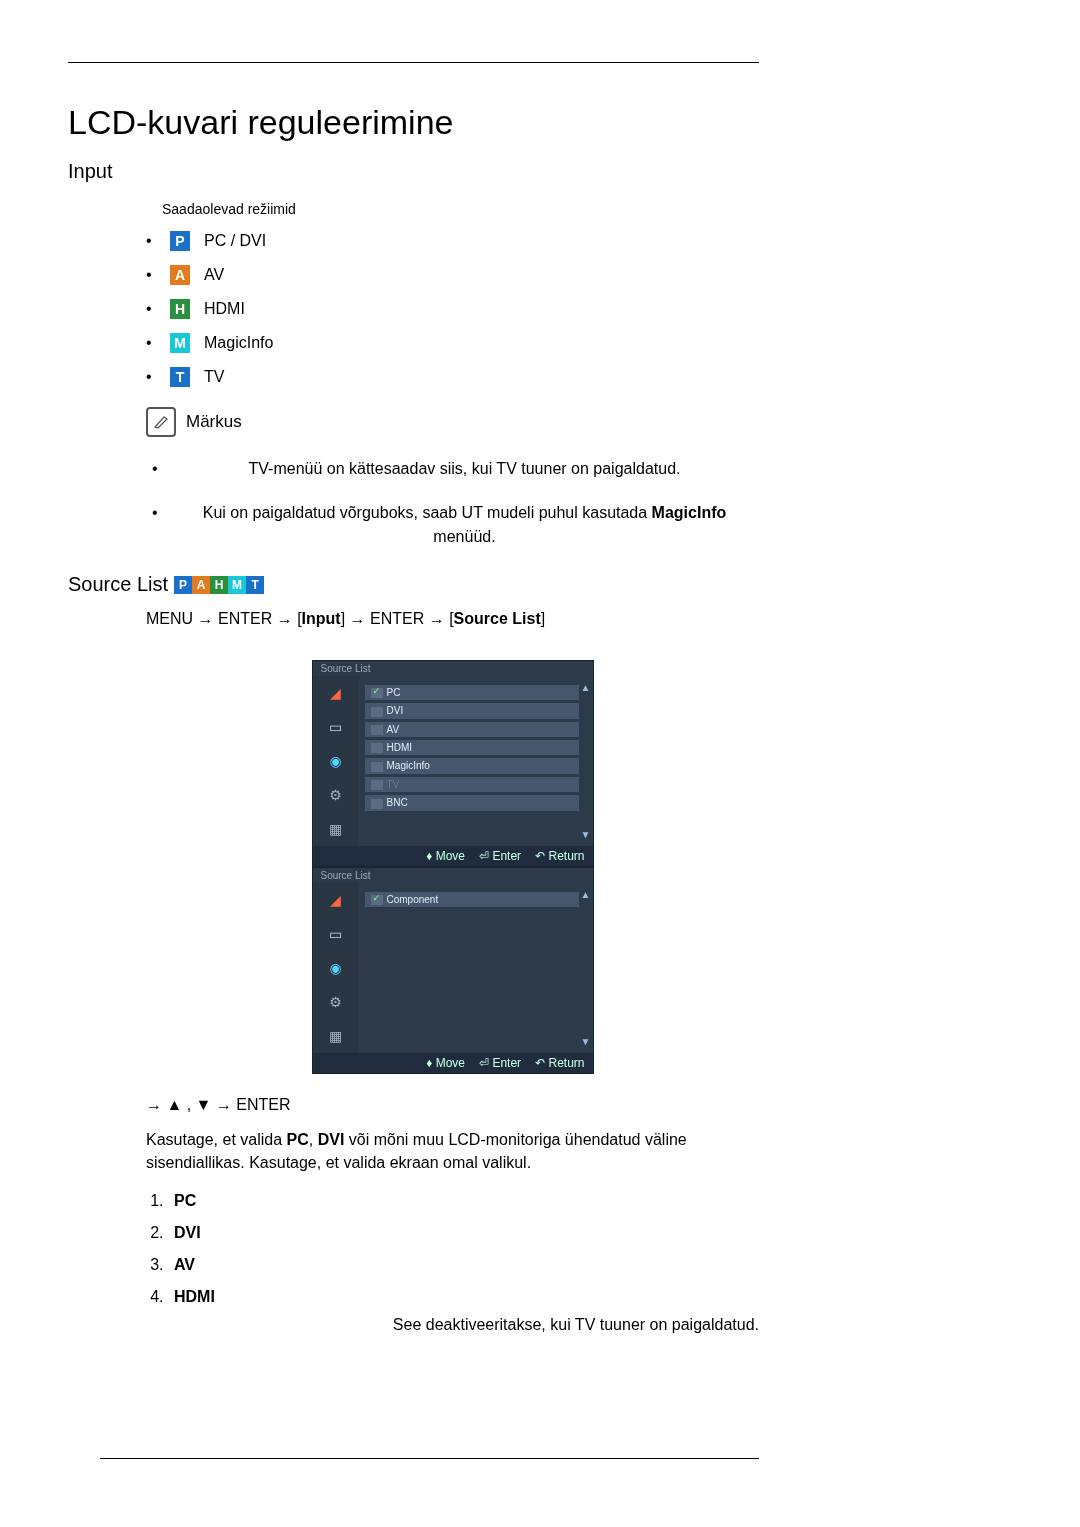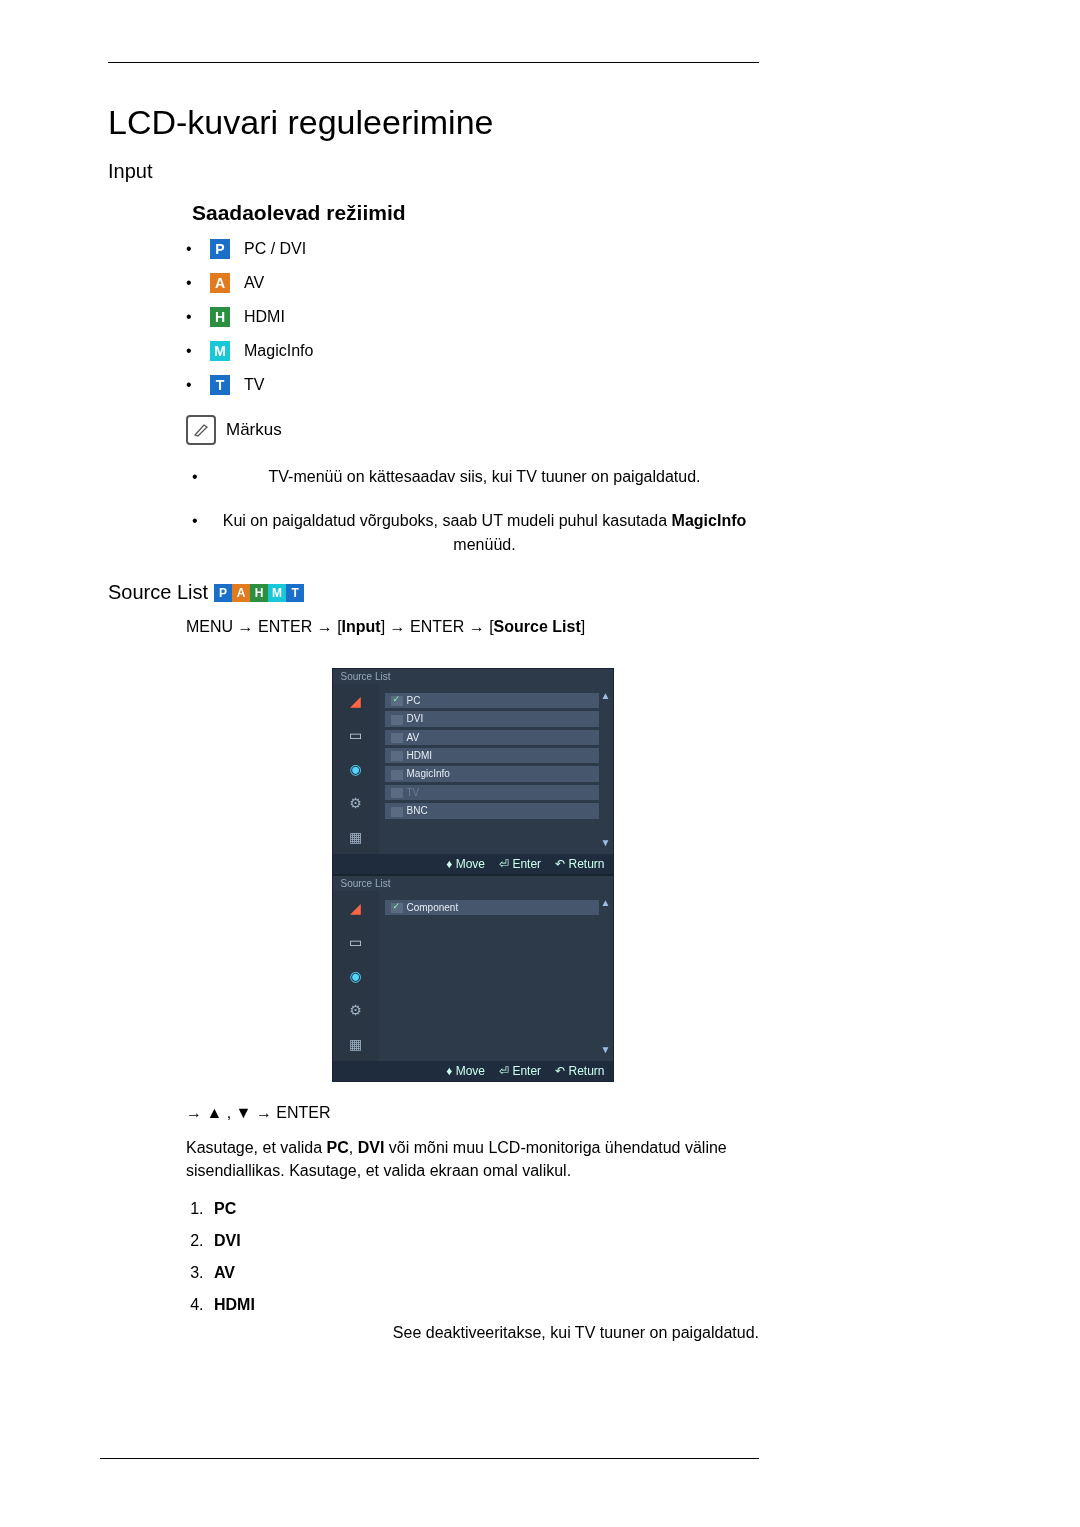--- a/index.html
+++ b/index.html
@@ -6,21 +6,21 @@
     margin: 0;
     padding: 0;
     background: #fff;
     font-family: Arial, Helvetica, sans-serif;
     font-size: 16px;
     color: #000;
   }
   .page {
     width: 859px;
     min-height: 1527px;
-    padding: 62px 100px 40px 108px;
+    padding: 62px 100px 40px 68px;
     box-sizing: border-box;
     position: relative;
   }
   .hr-top {
     border: none;
     border-top: 1.5px solid #000;
     margin: 0 0 40px 0;
   }
   .hr-bottom {
     border: none;
@@ -37,23 +37,23 @@
   }
   .section-label {
     font-size: 20px;
     margin: 0 0 18px 0;
     font-weight: 400;
   }
   .content-indent {
     margin-left: 78px;
   }
   .subheading {
-    font-size: 21px;
-    font-weight: 700;
-    margin: 10px 0 14px 6px;
+    font-size: 14px;
+    font-weight: 400;
+    margin: 10px 0 14px 16px;
   }
   ul.bullets {
     list-style: none;
     padding: 0;
     margin: 0;
   }
   ul.bullets > li {
     margin: 14px 0;
     display: flex;
     align-items: center;

